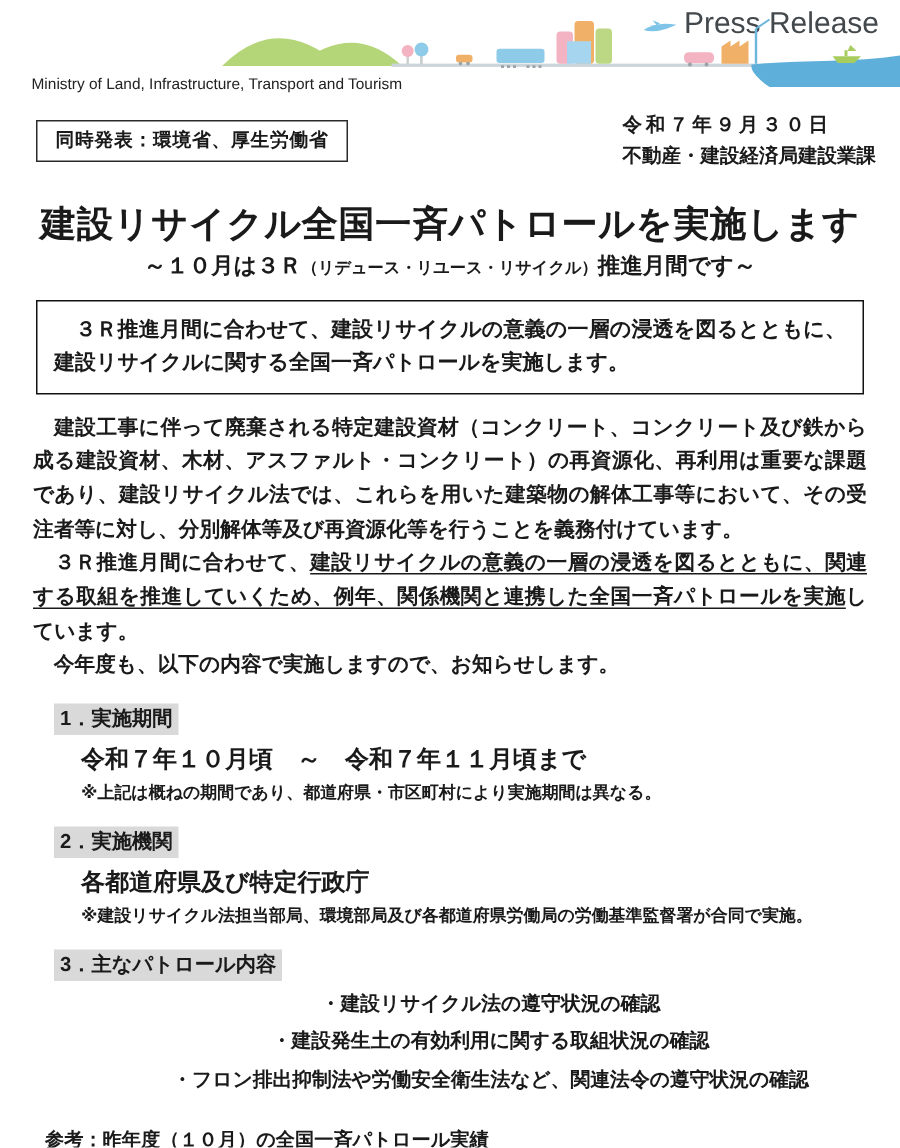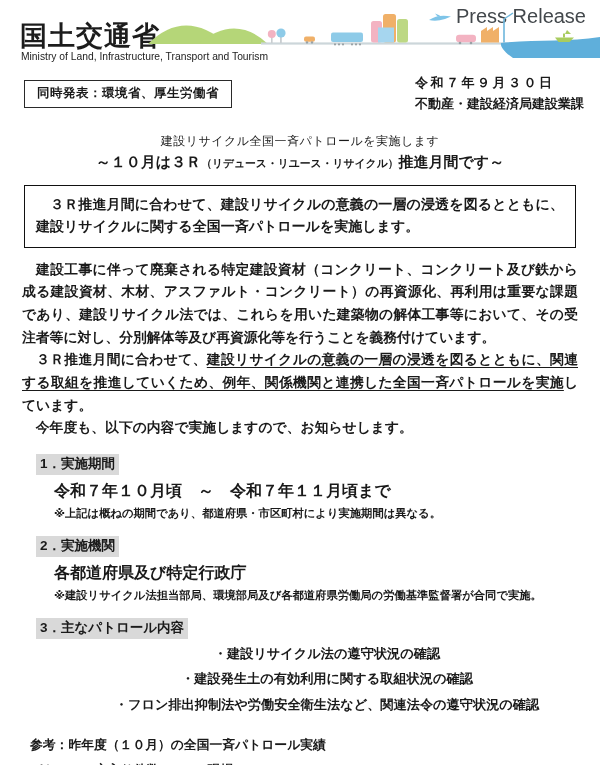--- a/index.html
+++ b/index.html
@@ -14,21 +14,21 @@
   .press-release{position:absolute;right:14px;top:5px;font-size:20px;color:#43484c;}
   .illus{position:absolute;left:135px;top:6px;}
   .subheader{position:relative;height:55px;}
   .joint-box{
     position:absolute;left:24px;top:10px;border:1.6px solid #2a2a2a;
     padding:4px 12px 5px;font-size:12.5px;font-weight:bold;letter-spacing:.5px;
   }
   .dateblock{position:absolute;right:16px;top:2px;font-size:13px;font-weight:bold;line-height:1.65;text-align:left;}
   .dateblock .date{letter-spacing:2.5px;}
   .titleblock{text-align:center;margin-top:8px;}
-  .title-main{font-size:12px;font-weight:normal;letter-spacing:.5px;}
+  .title-main{font-size:24px;font-weight:bold;letter-spacing:.5px;}
   .title-sub{font-size:15px;font-weight:bold;margin-top:3px;}
   .title-sub .paren{font-size:10.8px;}
   .lead-box{
     margin:13px 24px 0;border:1.8px solid #111;padding:7px 11px 9px;
     font-size:14px;font-weight:bold;line-height:1.6;text-align:justify;
   }
   .bodytext{margin:11px 22px 0;font-size:13.8px;font-weight:600;line-height:1.64;text-align:justify;}
   .bodytext p{margin:0;}
   .uline{text-decoration:underline;text-underline-offset:3px;}
   .sections{margin:14px 0 0 36px;}
@@ -37,21 +37,20 @@
   .sec-content{margin:6px 0 0 18px;font-size:16px;font-weight:bold;}
   .sec-note{margin:4px 0 0 18px;font-size:11.3px;font-weight:bold;}
   .sec-bullets div{margin:5px 0 0 18px;font-size:13.2px;font-weight:bold;line-height:1.55;text-align:center;}
   .reference{margin:18px 0 0 30px;font-size:12.8px;font-weight:bold;line-height:1.95;}
   .reference div{margin:0;}
 </style>
 </head>
 <body>
 
 <div class="header">
-  <div class="logo-ja">国土交通省</div>
   <div class="logo-en">Ministry of Land, Infrastructure, Transport and Tourism</div>
   <div class="press-release">Press Release</div>
   <svg class="illus" width="465" height="52" viewBox="0 0 465 52">
 
     <path d="M13,38 Q50,1 92,38 Z" fill="#b5d678"></path>
     <path d="M63,38 Q100,7 133,38 Z" fill="#b5d678"></path>
 
     <rect x="126" y="36.4" width="339" height="2.2" fill="#ccd6da"></rect>
 
     <rect x="136" y="30" width="1.6" height="7" fill="#c9ced1"></rect>

